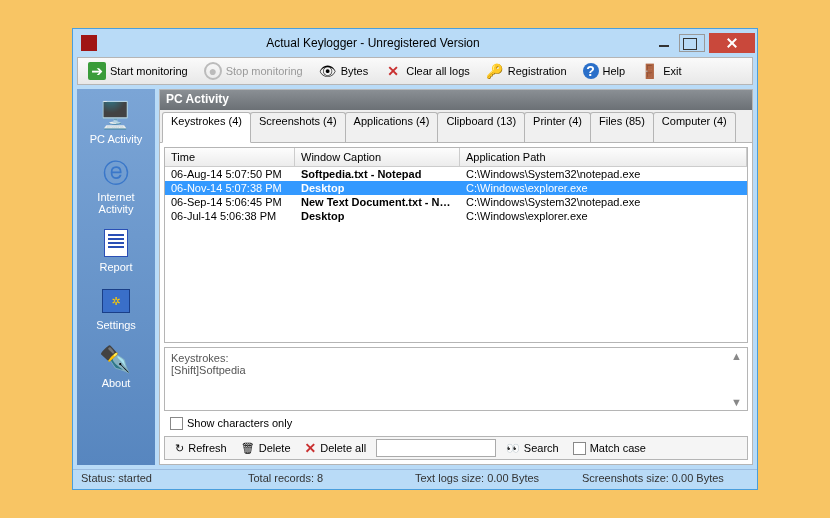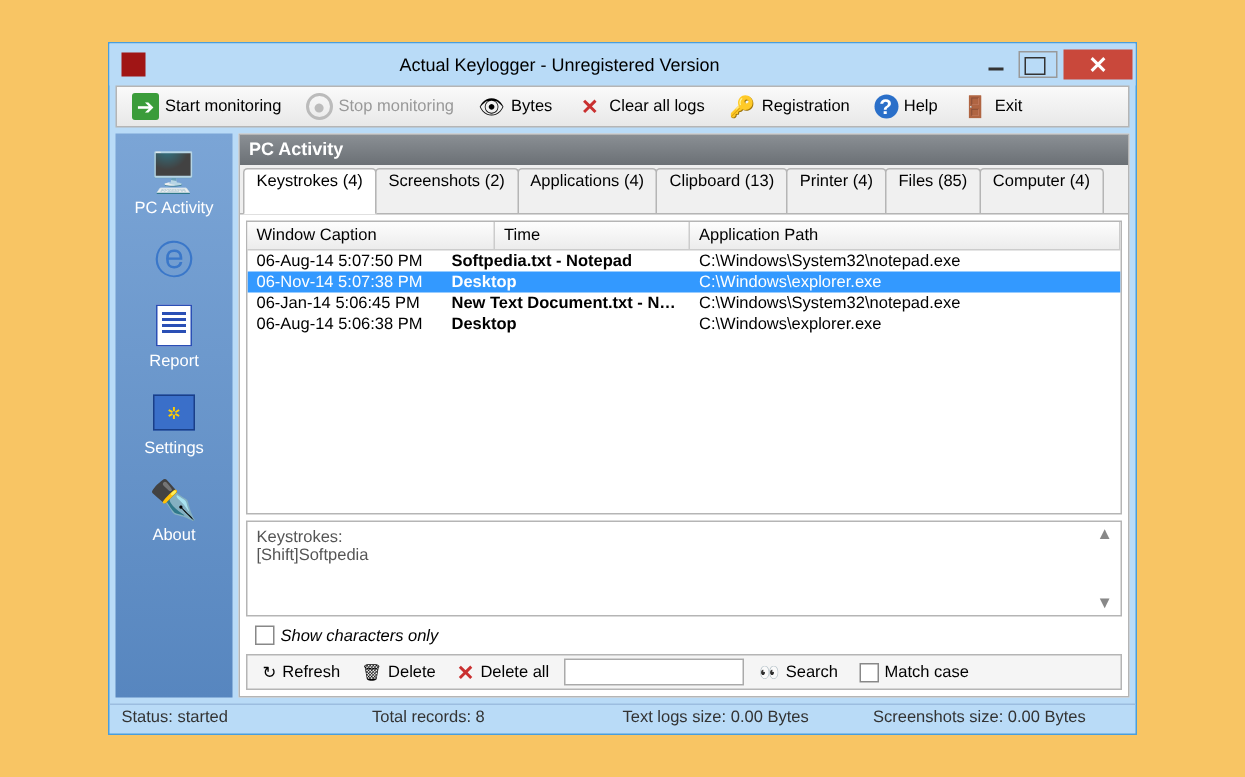--- a/index.html
+++ b/index.html
@@ -34,21 +34,21 @@
 .thead { display:flex; background: linear-gradient(#fdfdfd,#ececec); border-bottom:1px solid #ccc;}
 .th { padding:3px 6px; border-right:1px solid #ccc; font-size:11px; text-align:left;}
 .th.c1 { width:130px;} .th.c2 { width:165px;} .th.c3 { flex:1;}
 .tbody { flex:1; overflow:auto;}
 .tr { display:flex; cursor:pointer;}
 .tr.selected { background:#3399ff; color:#fff;}
 .td { padding:1px 6px; font-size:11px; white-space:nowrap; overflow:hidden; text-overflow:ellipsis;}
 .td.c1 { width:130px;} .td.c2 { width:165px;font-weight:bold;} .td.c3 { flex:1;}
 .detail-box { height:64px; border:1px solid #b5b5b5; margin:0 4px 4px 4px; position:relative; background:#fff; padding:4px 6px; font-size:11px; color:#555;}
 .detail-box .scroll-arrows { position:absolute; right:2px; top:2px; bottom:2px; width:14px; display:flex; flex-direction:column; justify-content:space-between; font-size:9px; color:#888;}
-.show-chars { display:flex; align-items:center; gap:4px; padding:2px 6px 6px 10px;font-style:italic;}
+.show-chars { display:flex; align-items:flex-start; gap:4px; padding:2px 6px 6px 10px;}
 .checkbox { width:13px; height:13px; border:1px solid #888; background:#fff;}
 .bottom-toolbar { height:24px; border:1px solid #b5b5b5; margin:0 4px 4px 4px; background:#f5f5f5; display:flex; align-items:center; gap:6px; padding:0 6px;}
 .bt-btn { display:flex; align-items:center; gap:4px; cursor:pointer; padding:2px 4px;}
 .bt-input { width:120px; height:18px; border:1px solid #aaa; background:#fff;}
 .x-red { color:#c93030; font-weight:bold; font-size:14px;}
 .statusbar { height:20px; border-top:1px solid #9cbde0; display:flex; padding:2px 8px; gap:0; font-size:11px; color:#333;}
 .statusbar .sb { flex:1;}
 </style>
 </head>
 <body>
@@ -96,20 +96,21 @@
   </div>
 
   <div class="content">
     <div class="sidebar">
       <div class="side-item">
         <div class="side-icon">🖥️</div>
         <span>PC Activity</span>
       </div>
       <div class="side-item">
         <div class="side-icon" style="color:#3a77c9;">ⓔ</div>
+        <span>Internet Activity</span>
       </div>
       <div class="side-item">
         <div class="side-icon">
           <div style="width:24px;height:28px;background:#fff;border:1px solid #2a4fb5;position:relative;">
             <div style="position:absolute;top:4px;left:3px;right:3px;height:2px;background:#2a4fb5;"></div>
             <div style="position:absolute;top:8px;left:3px;right:3px;height:2px;background:#2a4fb5;"></div>
             <div style="position:absolute;top:12px;left:3px;right:3px;height:2px;background:#2a4fb5;"></div>
             <div style="position:absolute;top:16px;left:3px;right:3px;height:2px;background:#2a4fb5;"></div>
           </div>
         </div>
@@ -124,51 +125,51 @@
       <div class="side-item">
         <div class="side-icon">✒️</div>
         <span>About</span>
       </div>
     </div>
 
     <div class="main">
       <div class="panel-header">PC Activity</div>
       <div class="tabs" id="tabs">
           <div class="tab active">Keystrokes (4)</div>
-          <div class="tab">Screenshots (2)</div>
+          <div class="tab">Screenshots (4)</div>
           <div class="tab">Applications (4)</div>
           <div class="tab">Clipboard  (13)</div>
           <div class="tab">Printer (4)</div>
           <div class="tab">Files (85)</div>
           <div class="tab">Computer (4)</div>
         </div>
       <div class="table-area">
         <div class="thead">
+          <div class="th c1">Time</div>
           <div class="th c2">Window Caption</div>
-          <div class="th c1">Time</div>
           <div class="th c3">Application Path</div>
         </div>
         <div class="tbody" id="tbody">
             <div class="tr">
               <div class="td c1">06-Aug-14 5:07:50 PM</div>
               <div class="td c2">Softpedia.txt - Notepad</div>
               <div class="td c3">C:\Windows\System32\notepad.exe</div>
             </div>
             <div class="tr selected">
               <div class="td c1">06-Nov-14 5:07:38 PM</div>
               <div class="td c2">Desktop</div>
               <div class="td c3">C:\Windows\explorer.exe</div>
             </div>
             <div class="tr">
-              <div class="td c1">06-Jan-14 5:06:45 PM</div>
+              <div class="td c1">06-Sep-14 5:06:45 PM</div>
               <div class="td c2">New Text Document.txt - Note...</div>
               <div class="td c3">C:\Windows\System32\notepad.exe</div>
             </div>
             <div class="tr">
-              <div class="td c1">06-Aug-14 5:06:38 PM</div>
+              <div class="td c1">06-Jul-14 5:06:38 PM</div>
               <div class="td c2">Desktop</div>
               <div class="td c3">C:\Windows\explorer.exe</div>
             </div>
           </div>
       </div>
       <div class="detail-box">
         <div>Keystrokes:</div>
         <div>[Shift]Softpedia</div>
         <div class="scroll-arrows">
             <span>▲</span>

